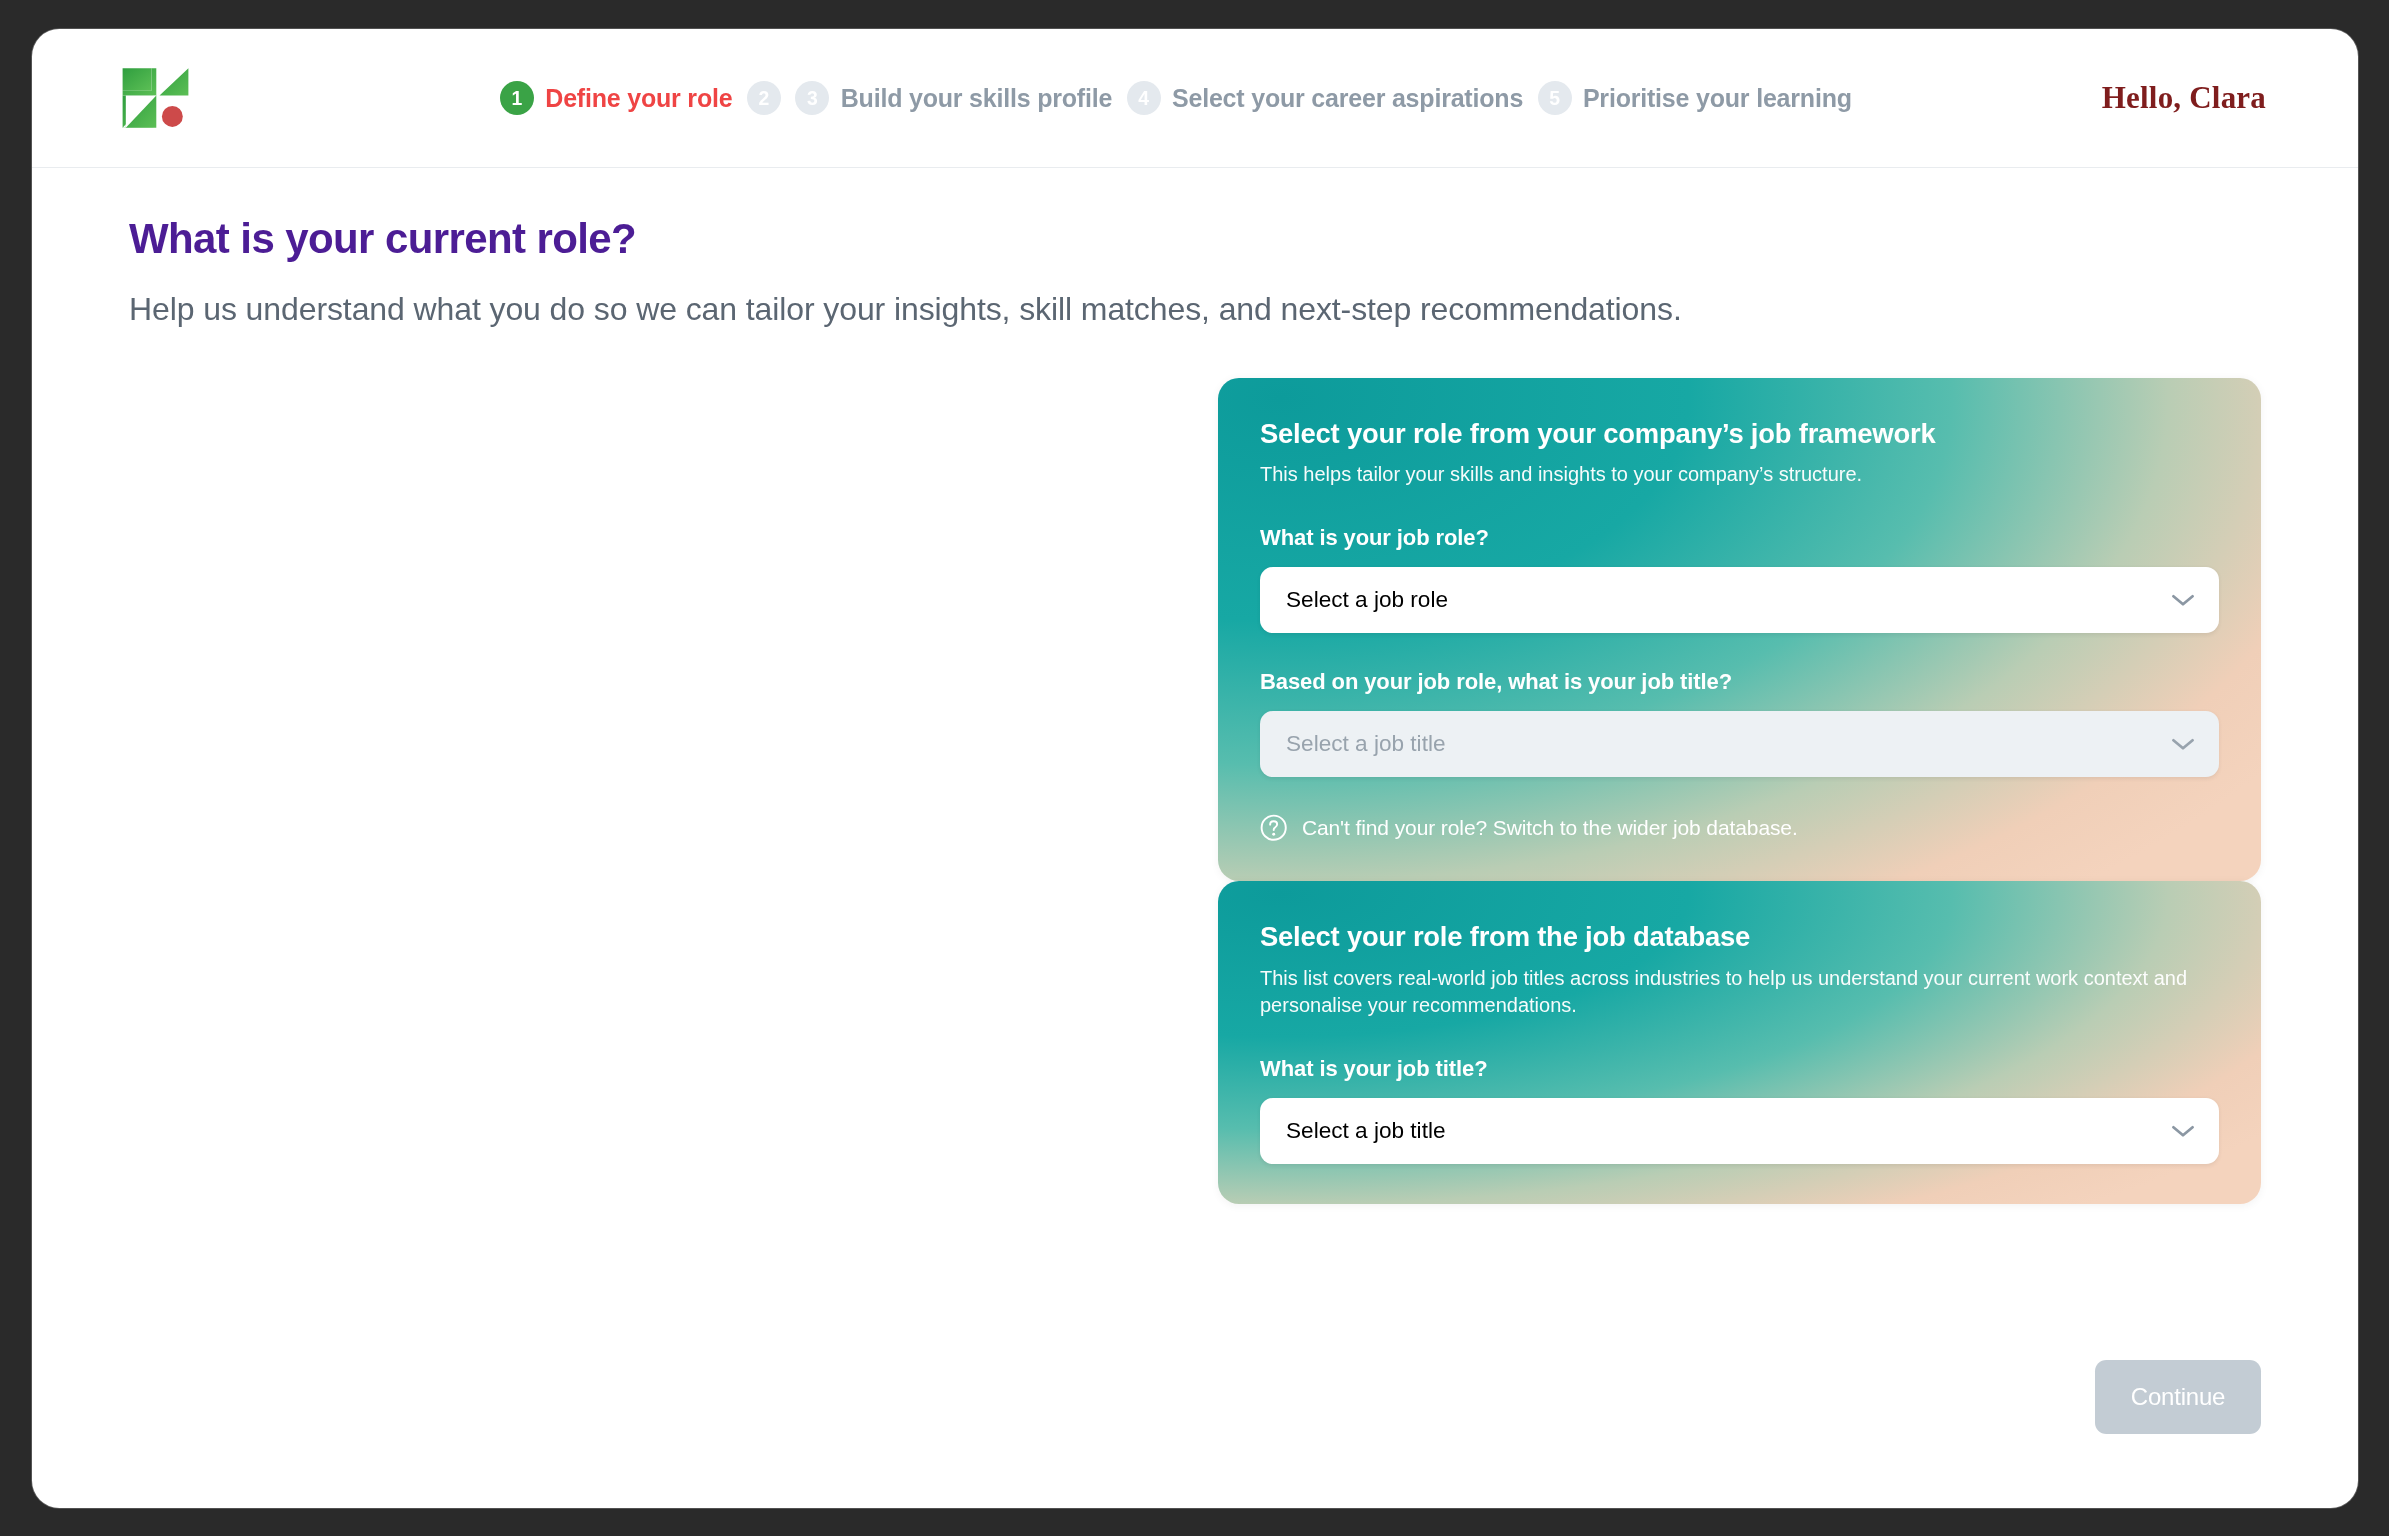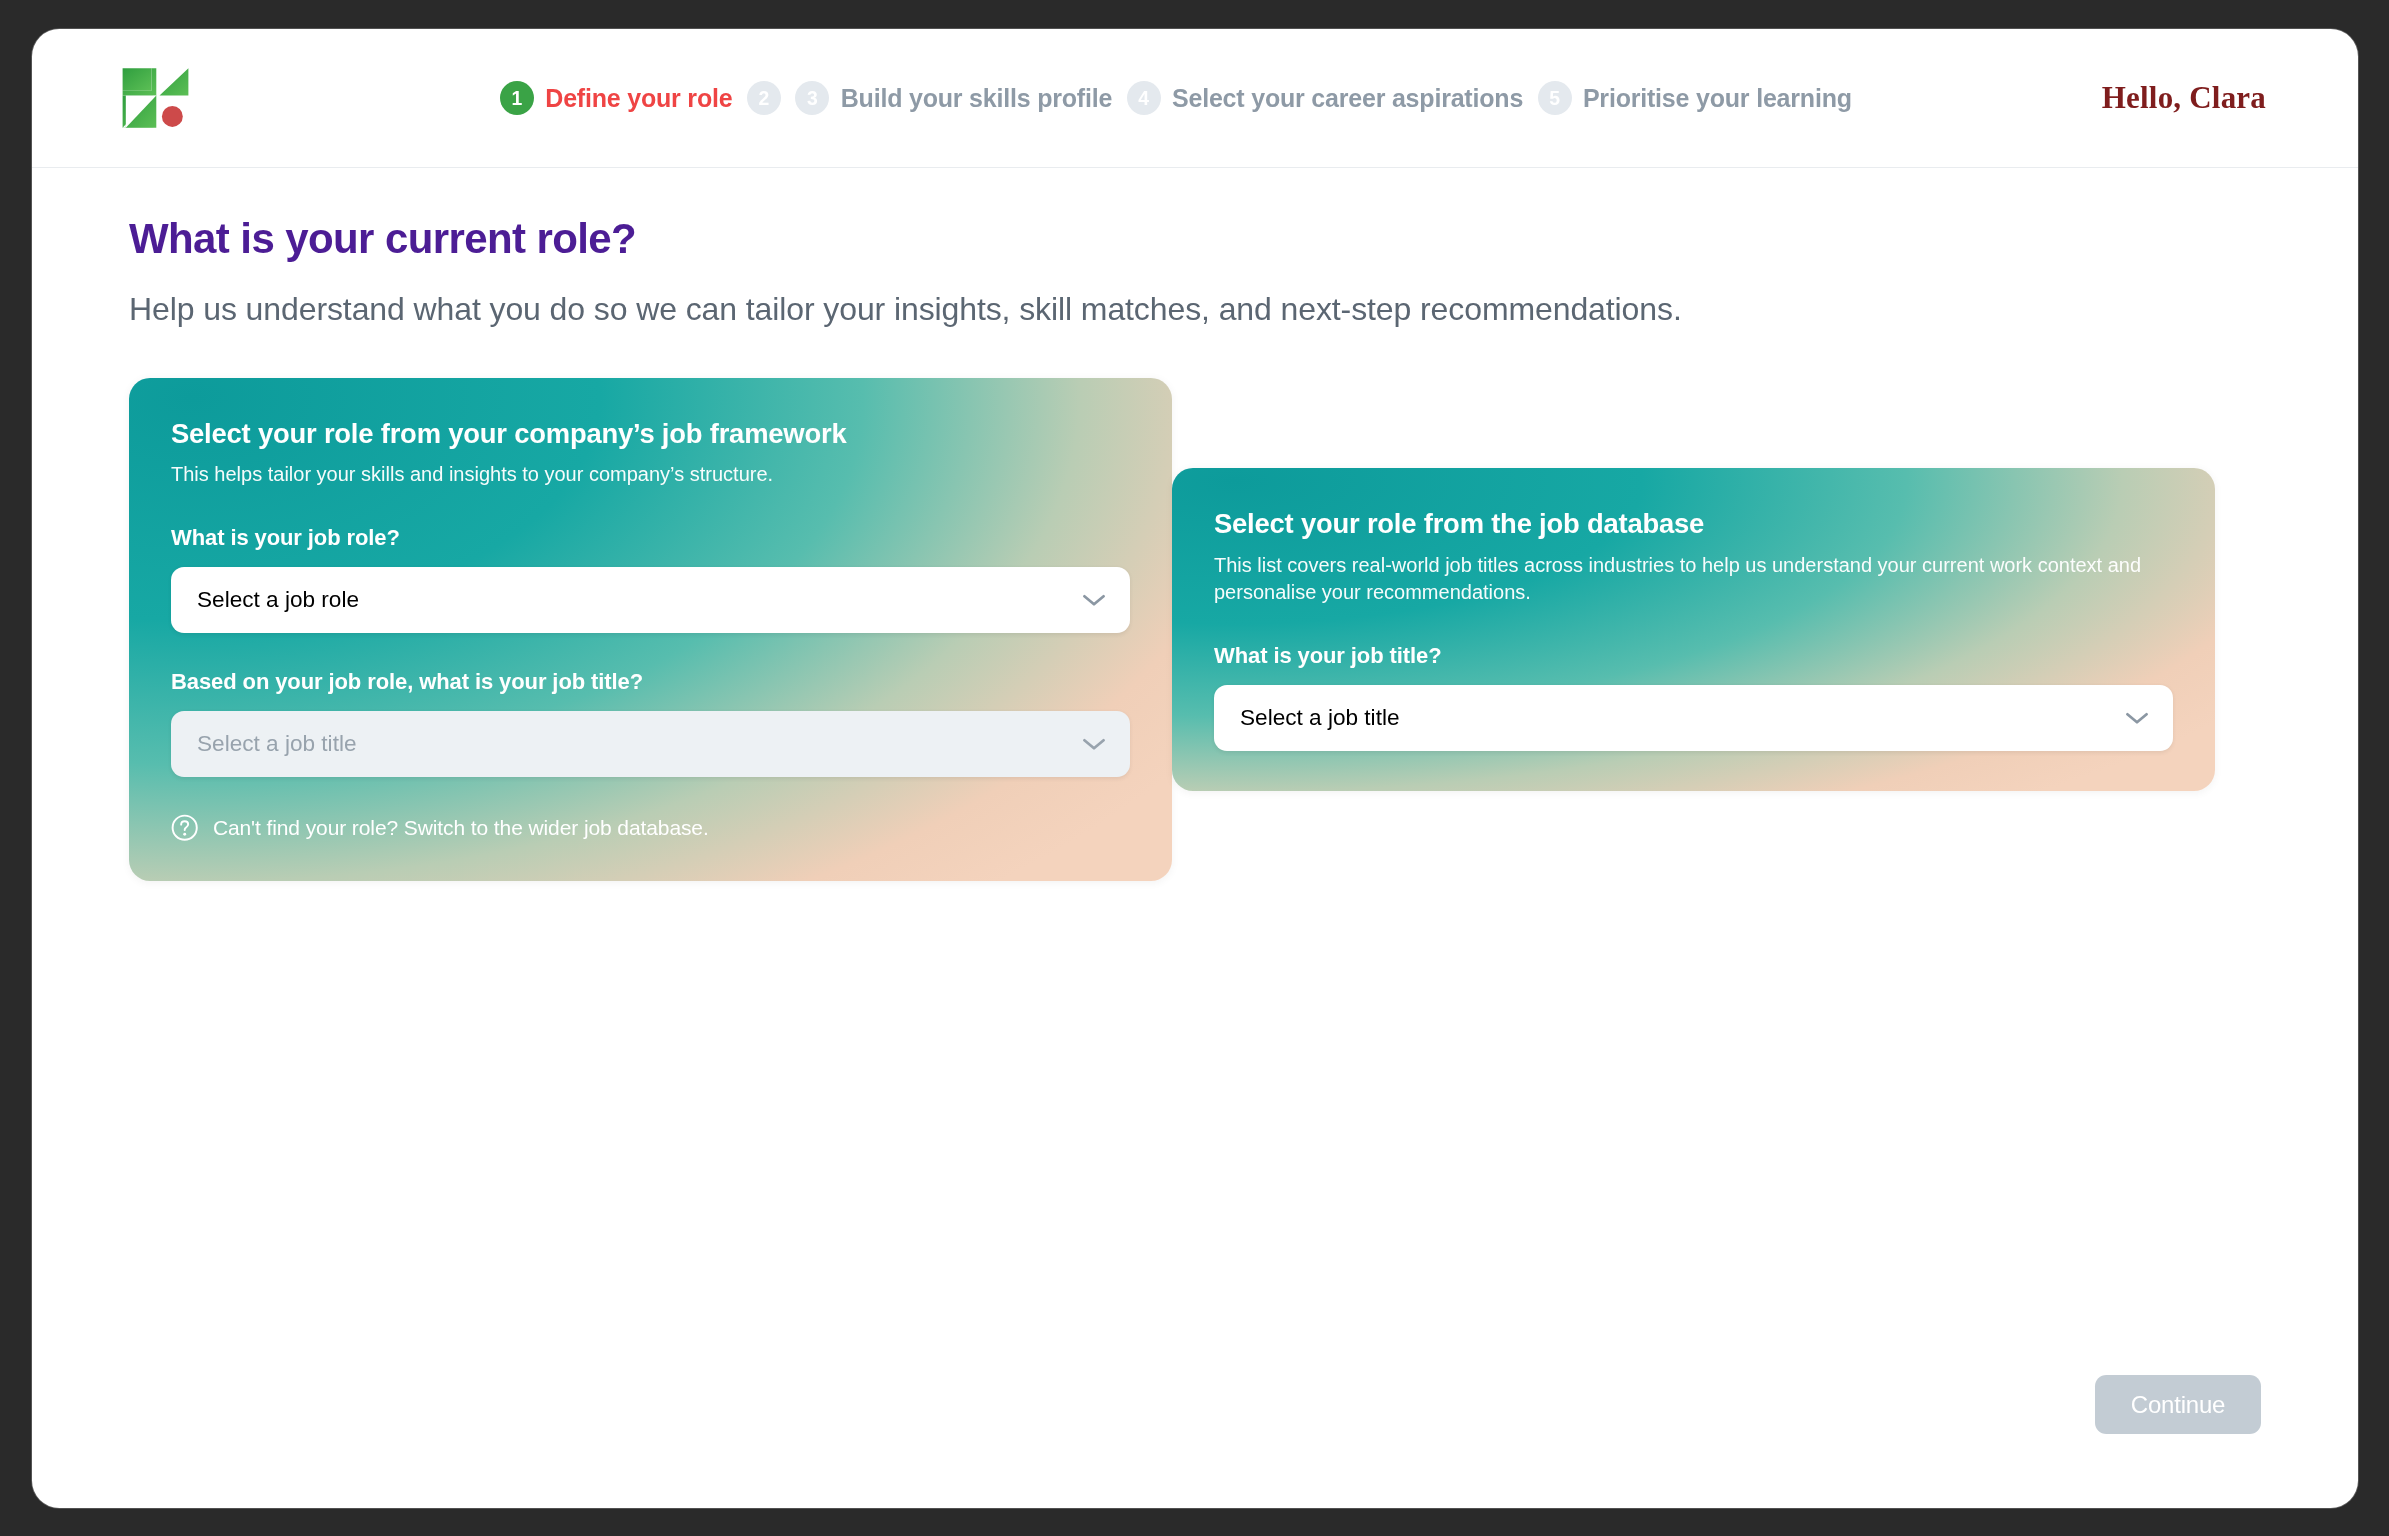--- a/index.html
+++ b/index.html
@@ -125,21 +125,22 @@
   #page-sub {
     margin-top: 28px;
     font-size: 32px;
     color: #5b6672;
     letter-spacing: -0.1px;
   }
 
   #cards {
     margin-top: 50px;
     display: flex;
-    align-items: center;
+    align-items: flex-end;
+    flex-direction: column;
   }
 
   .card {
     border-radius: 21px;
     padding: 40px 42px 40px 42px;
     color: #ffffff;
     background:
       radial-gradient(115% 130% at 6% 4%, #0d9b9b 0%, #17a8a4 34%, #57bdae 56%, #b9cdb4 74%, #f0cfb8 90%, #f4d3bd 100%);
     box-shadow: 0 1.6px 8px rgba(0,0,0,0.05);
   }
@@ -201,21 +202,21 @@
     color: #ffffff;
     letter-spacing: -0.1px;
   }
 
   
   #continue-btn {
     position: absolute;
     right: 97px;
     bottom: 74px;
     width: 166px;
-    height: 59px;
+    height: 74px;
     border: none;
     border-radius: 11.3px;
     background: #c3ccd4;
     color: #ffffff;
     font-family: "Liberation Sans", sans-serif;
     font-size: 24px;
     letter-spacing: -0.2px;
     cursor: default;
   }
 </style>

